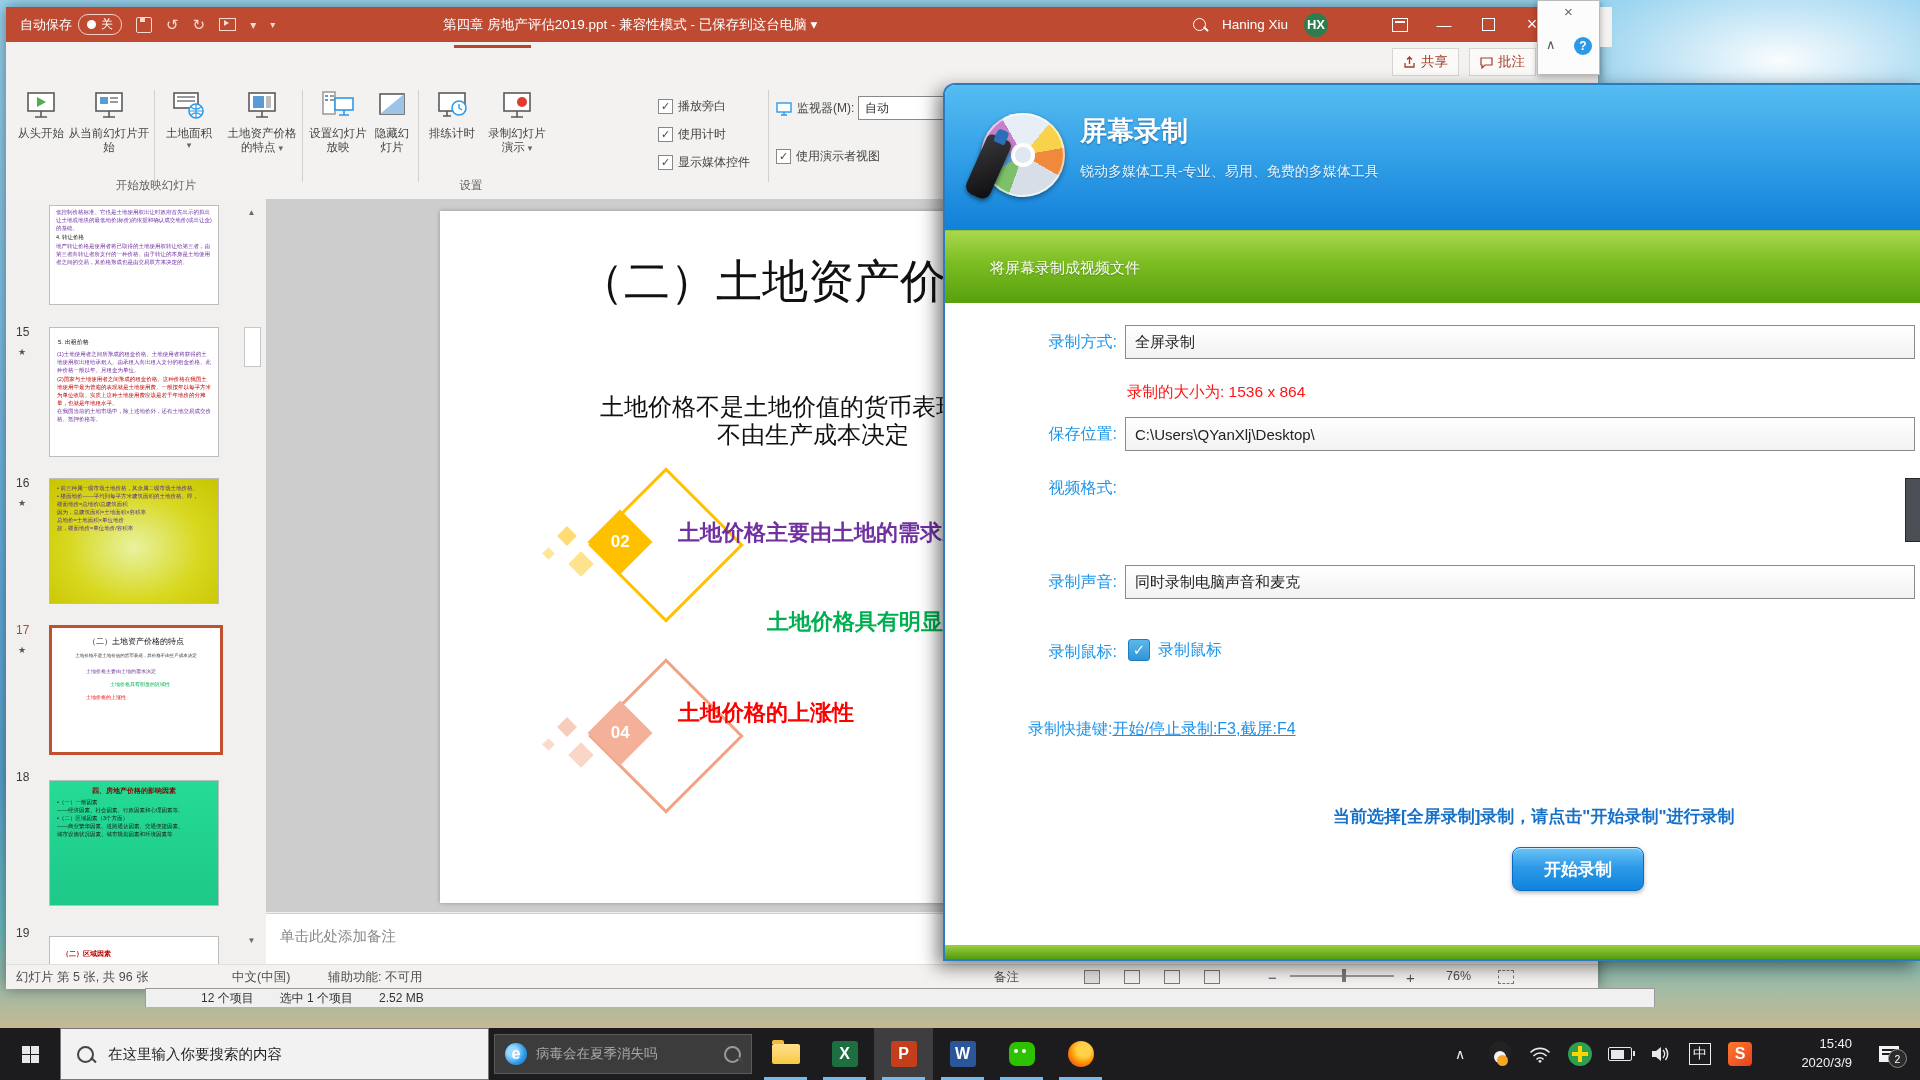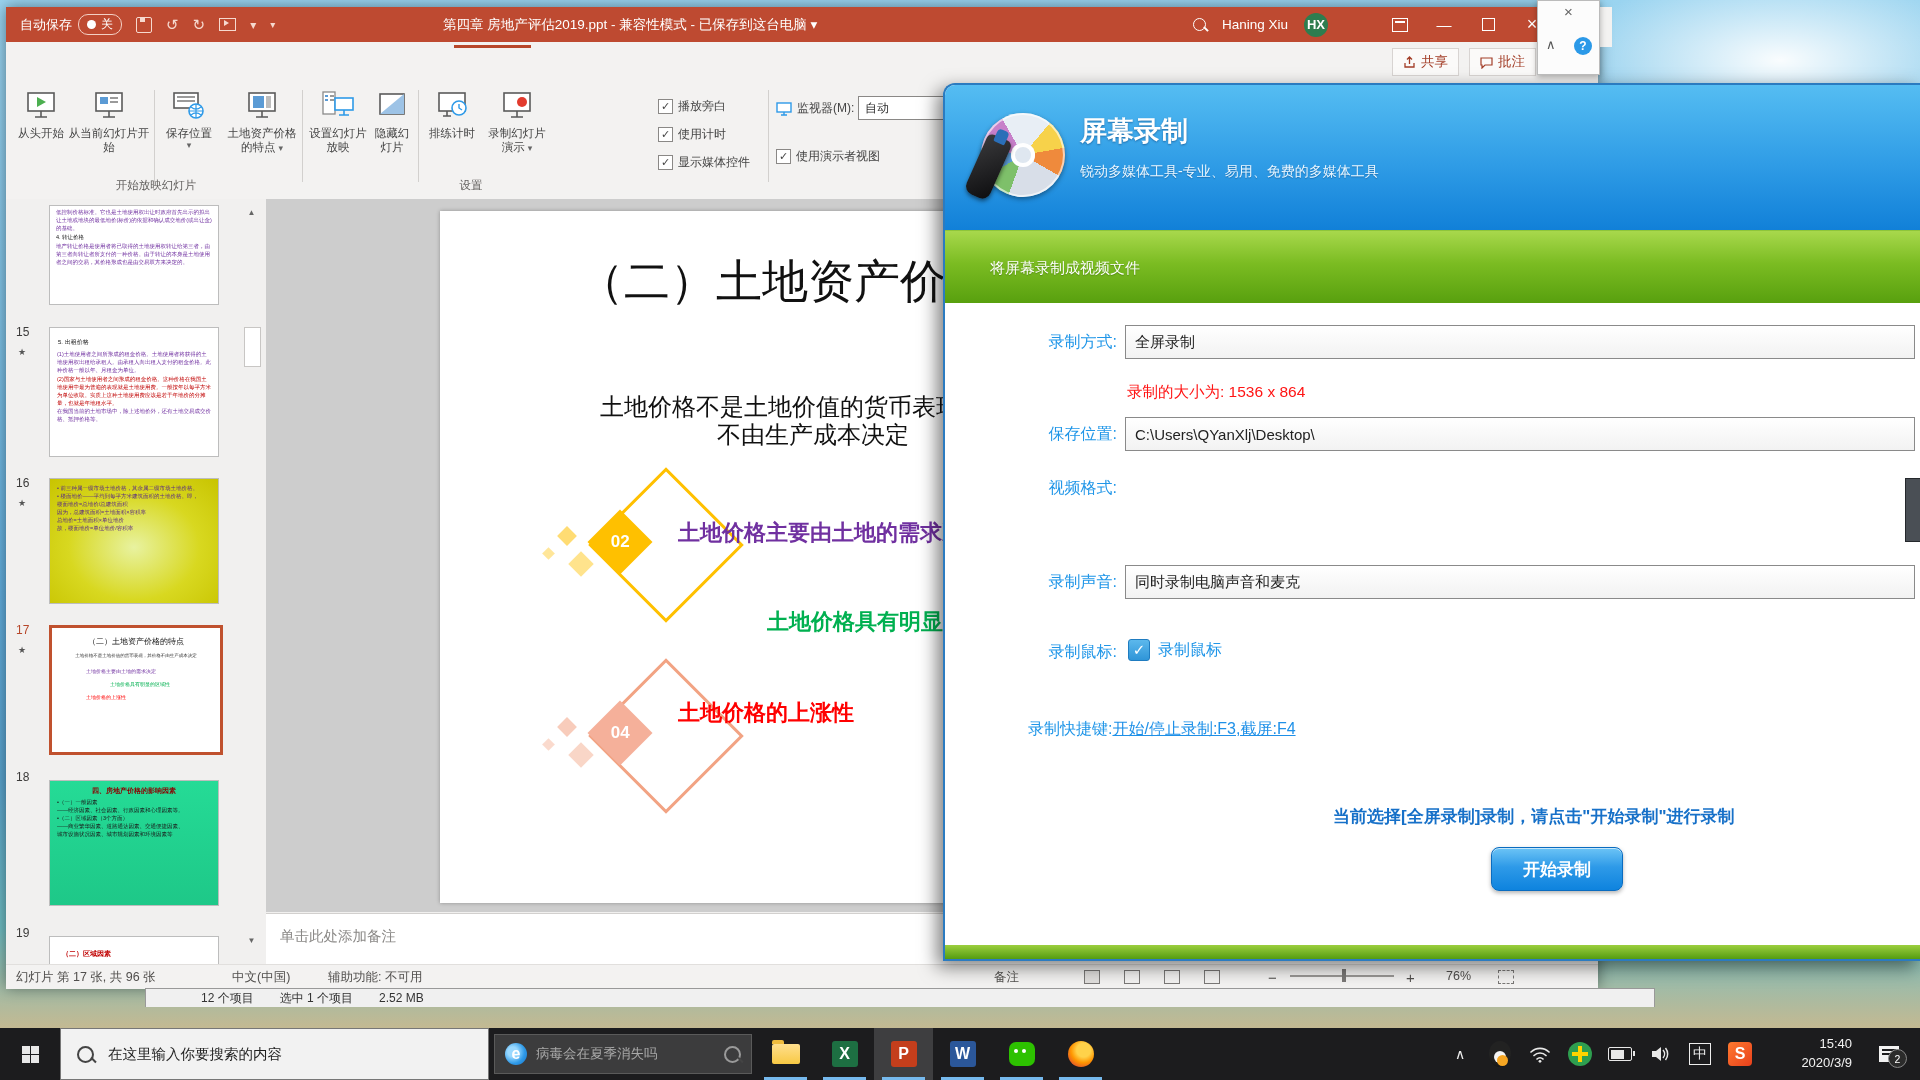--- a/index.html
+++ b/index.html
@@ -89,21 +89,21 @@
   .pen:before{content:"";position:absolute;left:7px;top:-8px;width:12px;height:14px;background:#2a6fb8;border-radius:4px 4px 2px 2px;}
   #dlg-title{left:135px;top:28px;font-size:27px;font-weight:bold;color:#fff;text-shadow:0 1px 2px rgba(0,40,90,.45);}
   #dlg-sub{left:135px;top:78px;font-size:14px;color:#eaf7ff;text-shadow:0 1px 1px rgba(0,40,90,.35);}
   #dlg-bar{left:0;top:145px;width:100%;height:72px;background:linear-gradient(180deg,#a8d84c 0%,#7bbc22 45%,#58a00e 100%);border-top:1px solid #8ec53a;}
   #dlg-bar span{position:absolute;left:45px;top:28px;font-size:15px;color:#fff;text-shadow:0 1px 1px rgba(40,80,0,.4);}
   .dlg-label{position:absolute;width:97px;text-align:right;font-size:16px;color:#2096E8;white-space:nowrap;}
   .dlg-input{position:absolute;left:180px;width:790px;height:34px;border:1px solid #8a8a8a;background:linear-gradient(180deg,#ffffff,#f2f2f2);font-size:15px;color:#222;display:flex;align-items:center;padding-left:9px;box-sizing:border-box;}
   #dlg-rednote{position:absolute;left:182px;font-size:15.5px;color:#ff1414;}
   .dlg-check{width:20px;height:20px;background:linear-gradient(180deg,#5cb8ec,#2f95d8);border:1px solid #1f7cc0;border-radius:3px;color:#fff;font-size:15px;font-weight:bold;text-align:center;line-height:20px;}
   #dlg-msg{position:absolute;left:388px;font-size:17px;font-weight:bold;color:#1670C8;white-space:nowrap;}
-  #dlg-btn{position:absolute;left:546px;width:130px;height:42px;border-radius:8px;border:1px solid #0a6cc0;
+  #dlg-btn{position:absolute;left:567px;width:130px;height:42px;border-radius:8px;border:1px solid #0a6cc0;
     background:linear-gradient(180deg,#6cc4f6 0%,#2e9ae8 45%,#0e83de 100%);box-shadow:inset 0 1px 0 rgba(255,255,255,.6),0 2px 4px rgba(0,0,0,.3);
     color:#fff;font-size:17px;font-weight:bold;display:flex;align-items:center;justify-content:center;}
   #dlg-footer{position:absolute;left:0;bottom:0;width:100%;height:14px;background:linear-gradient(180deg,#9ccf3e,#549c10);}
   #dlg-scroll{position:absolute;right:0;top:393px;width:15px;height:62px;background:#4a4f55;border:1px solid #25282c;}
   .link{color:#1e90e8;text-decoration:underline;}
   
   #mini{left:1537px;top:0;width:61px;height:73px;background:#FCFCFC;border:1px solid #bbb;box-shadow:0 2px 6px rgba(0,0,0,.3);z-index:60;}
   #mini .mclose{position:absolute;left:0;top:2px;width:100%;text-align:center;color:#666;font-size:15px;}
   #mini .mcaret{position:absolute;left:8px;top:36px;color:#555;font-size:13px;}
   #mini .mhelp{position:absolute;right:7px;top:36px;width:18px;height:18px;border-radius:50%;background:#2b99e8;color:#fff;font-size:12px;font-weight:bold;text-align:center;line-height:18px;}
@@ -234,21 +234,21 @@
     </div>
     <div class="rsep" style="left:148px;"></div>
     <div class="rbtn" style="left:153px;width:60px;">
       <div class="ric"><svg width="34" height="32" viewBox="0 0 34 32">
             <rect x="2" y="3" width="24" height="15" fill="#fff" stroke="#5a5a5a" stroke-width="1.6"></rect>
             <rect x="5" y="6" width="18" height="2" fill="#9a9a9a"></rect>
             <rect x="5" y="10" width="18" height="2" fill="#9a9a9a"></rect>
             <circle cx="24" cy="21" r="7" fill="#fff" stroke="#2e9ae8" stroke-width="1.6"></circle>
             <path d="M17 21h14M24 14v14M19 17c3 2.5 7 2.5 10 0M19 25c3-2.5 7-2.5 10 0" stroke="#2e9ae8" stroke-width="1.2" fill="none"></path>
           </svg></div>
-      <span>保存位置</span>
+      <span>土地面积</span>
       <div style="font-size:9px;color:#666;">▾</div>
     </div>
     <div class="rbtn" style="left:218px;width:76px;">
       <div class="ric"><svg width="34" height="32" viewBox="0 0 34 32">
             <rect x="4" y="3" width="26" height="18" fill="#fff" stroke="#5a5a5a" stroke-width="1.6"></rect>
             <rect x="8" y="6" width="11" height="12" fill="#5b9bd5"></rect>
             <rect x="21" y="6" width="5" height="12" fill="#bdbdbd"></rect>
             <path d="M17 21v6M11 27h12" stroke="#5a5a5a" stroke-width="1.6"></path>
           </svg></div>
       <span>土地资产价格的特点</span>
@@ -406,21 +406,21 @@
           <span>04</span>
         </div>
       <div class="sl-item serif" style="left:238px;top:487px;color:#FF0000;">土地价格的上涨性</div>
     </div>
   </div>
 
   <div id="notesbar" class="abs"></div>
   <div id="notes-ph" class="abs">单击此处添加备注</div>
 
   <div id="statusbar" class="abs">
-    <span class="sb" style="left:10px;">幻灯片 第 17 张, 共 96 张</span>
+    <span class="sb" style="left:10px;">幻灯片 第 5 张, 共 96 张</span>
     <span class="sb" style="left:226px;">中文(中国)</span>
     <span class="sb" style="left:322px;">辅助功能: 不可用</span>
     <span class="sb" style="left:988px;font-family:Liberation Serif, serif;">备注</span>
     <span class="viewico" style="left:1078px;background:#e1dfdd;"></span>
     <span class="viewico" style="left:1118px;"></span>
     <span class="viewico" style="left:1158px;"></span>
     <span class="viewico" style="left:1198px;"></span>
     <span class="sb" style="left:1262px;font-size:15px;">−</span>
     <span class="zoomtrack" style="left:1284px;"></span>
     <span class="zoomthumb" style="left:1336px;"></span>

